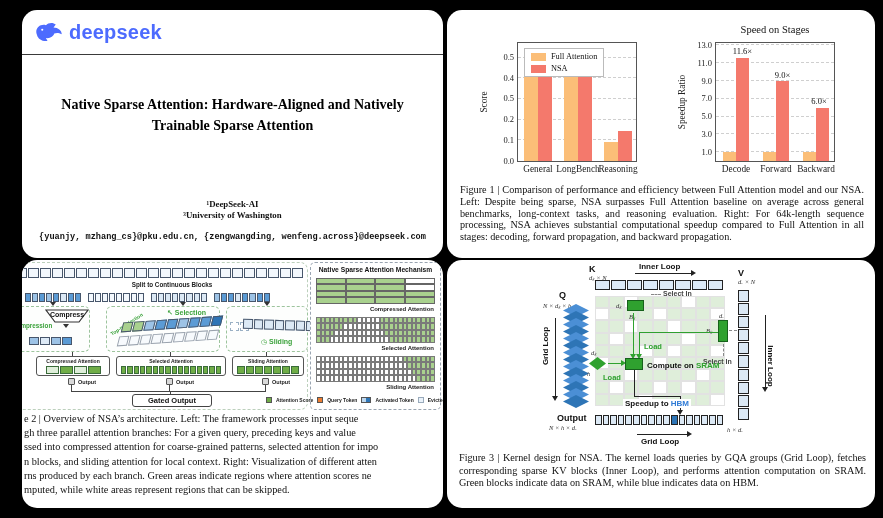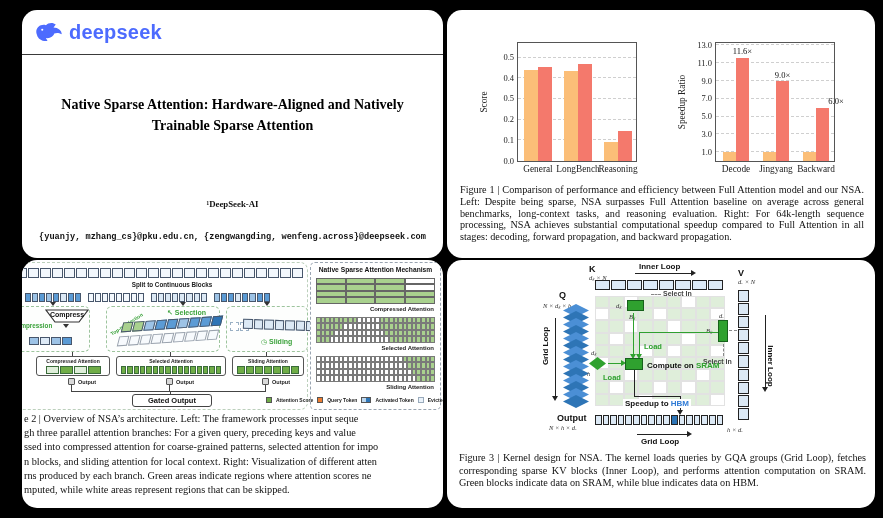--- a/index.html
+++ b/index.html
@@ -117,25 +117,27 @@
     <svg width="30" height="24" viewBox="0 0 40 30">
       <path d="M3 15 C3 8 10 4 16 6 C19 2 26 2 29 5 L26 9 C32 9 37 13 37 18 C33 16 30 16 27 17 C26 21 21 24 16 23 L18 27 C11 28 5 24 4 19 C3.5 17.5 3 16.5 3 15 Z" fill="#4D6BFE"></path>
       <circle cx="11" cy="12" r="1.4" fill="#fff"></circle>
     </svg>
     <span class="wordmark" style="color:#4D6BFE">deepseek</span>
   </div>
   <div class="toprule"></div>
   <div class="ptitle serif"><span>Native Sparse Attention: Hardware-Aligned and Natively Trainable Sparse Attention</span></div>
   <div class="affils serif">
     <div>¹DeepSeek-AI</div>
+    <div>³University of Washington</div>
   </div>
   <div class="email">{yuanjy, mzhang_cs}@pku.edu.cn, {zengwangding, wenfeng.across}@deepseek.com</div>
 </section>
 
 <section class="card" id="tr">
+  <div class="ctitle serif" style="left:228px;top:14px">Speed on Stages</div>
   <div class="plot" style="left:70px;top:32px">
     <div class="ylab">Score</div>
   <div class="ytick" style="bottom: -4.5px;">0.0</div>
       <div class="gridline" style="bottom: 20.6897px;"></div>
       <div class="ytick" style="bottom: 16.1897px;">0.1</div>
       <div class="gridline" style="bottom: 41.3793px;"></div>
       <div class="ytick" style="bottom: 36.8793px;">0.2</div>
       <div class="gridline" style="bottom: 62.069px;"></div>
       <div class="ytick" style="bottom: 57.569px;">0.5</div>
       <div class="gridline" style="bottom: 82.7586px;"></div>
@@ -144,20 +146,30 @@
       <div class="ytick" style="bottom: 98.9483px;">0.5</div>
       <div class="bar" style="left: 6px; width: 14px; height: 91.4483px; background: rgb(251, 190, 120);"></div>
       <div class="bar" style="left: 46px; width: 14px; height: 90.4138px; background: rgb(251, 190, 120);"></div>
       <div class="bar" style="left: 86px; width: 14px; height: 18.8276px; background: rgb(251, 190, 120);"></div>
       <div class="bar" style="left: 20px; width: 14px; height: 94.3448px; background: rgb(244, 121, 108);"></div>
       <div class="bar" style="left: 60px; width: 14px; height: 97.0345px; background: rgb(244, 121, 108);"></div>
       <div class="bar" style="left: 100px; width: 14px; height: 30.2069px; background: rgb(244, 121, 108);"></div>
       <div class="xlabel" style="left: -10px; width: 60px;">General</div>
       <div class="xlabel" style="left: 30px; width: 60px;">LongBench</div>
       <div class="xlabel" style="left: 70px; width: 60px;">Reasoning</div>
+      <div class="clegend">
+        <div class="lrow">
+          <span class="lswatch" style="background: rgb(251, 190, 120);"></span>
+          <span class="ltext">Full Attention</span>
+        </div>
+        <div class="lrow">
+          <span class="lswatch" style="background: rgb(244, 121, 108);"></span>
+          <span class="ltext">NSA</span>
+        </div>
+      </div>
     </div>
   <div class="plot" style="left:268px;top:32px">
     <div class="ylab">Speedup Ratio</div>
   <div class="gridline" style="bottom: 8.88889px;"></div>
       <div class="ytick" style="bottom: 4.38889px;">1.0</div>
       <div class="gridline" style="bottom: 26.6667px;"></div>
       <div class="ytick" style="bottom: 22.1667px;">3.0</div>
       <div class="gridline" style="bottom: 44.4444px;"></div>
       <div class="ytick" style="bottom: 39.9444px;">5.0</div>
       <div class="gridline" style="bottom: 62.2222px;"></div>
@@ -169,23 +181,23 @@
       <div class="gridline" style="bottom: 115.556px;"></div>
       <div class="ytick" style="bottom: 111.056px;">13.0</div>
       <div class="bar" style="left: 7px; width: 13px; height: 8.88889px; background: rgb(251, 190, 120);"></div>
       <div class="bar" style="left: 47px; width: 13px; height: 8.88889px; background: rgb(251, 190, 120);"></div>
       <div class="bar" style="left: 87px; width: 13px; height: 8.88889px; background: rgb(251, 190, 120);"></div>
       <div class="bar" style="left: 20px; width: 13px; height: 103.111px; background: rgb(244, 121, 108);"></div>
       <div class="barlabel" style="left: 9.5px; bottom: 104.611px;">11.6×</div>
       <div class="bar" style="left: 60px; width: 13px; height: 80px; background: rgb(244, 121, 108);"></div>
       <div class="barlabel" style="left: 49.5px; bottom: 81.5px;">9.0×</div>
       <div class="bar" style="left: 100px; width: 13px; height: 53.3333px; background: rgb(244, 121, 108);"></div>
-      <div class="barlabel" style="left: 103px; bottom: 54.8333px; margin-top: 32px;">6.0×</div>
+      <div class="barlabel" style="left: 86px; bottom: 54.8333px; margin-top: 32px;">6.0×</div>
       <div class="xlabel" style="left: -10px; width: 60px;">Decode</div>
-      <div class="xlabel" style="left: 30px; width: 60px;">Jingyang</div>
+      <div class="xlabel" style="left: 30px; width: 60px;">Forward</div>
       <div class="xlabel" style="left: 70px; width: 60px;">Backward</div>
     </div>
   <div class="cap">Figure 1 | Comparison of performance and efficiency between Full Attention model and our NSA. Left: Despite being sparse, NSA surpasses Full Attention baseline on average across general benchmarks, long-context tasks, and reasoning evaluation. Right: For 64k-length sequence processing, NSA achieves substantial computational speedup compared to Full Attention in all stages: decoding, forward propagation, and backward propagation.</div>
 </section>
 
 <section class="card" id="bl">
   <div class="leftdiag"></div>
 
   <div class="crow inputrow" style="left:-6px;top:8px">
       <div class="cell" style="background: rgb(243, 248, 253);"></div>

